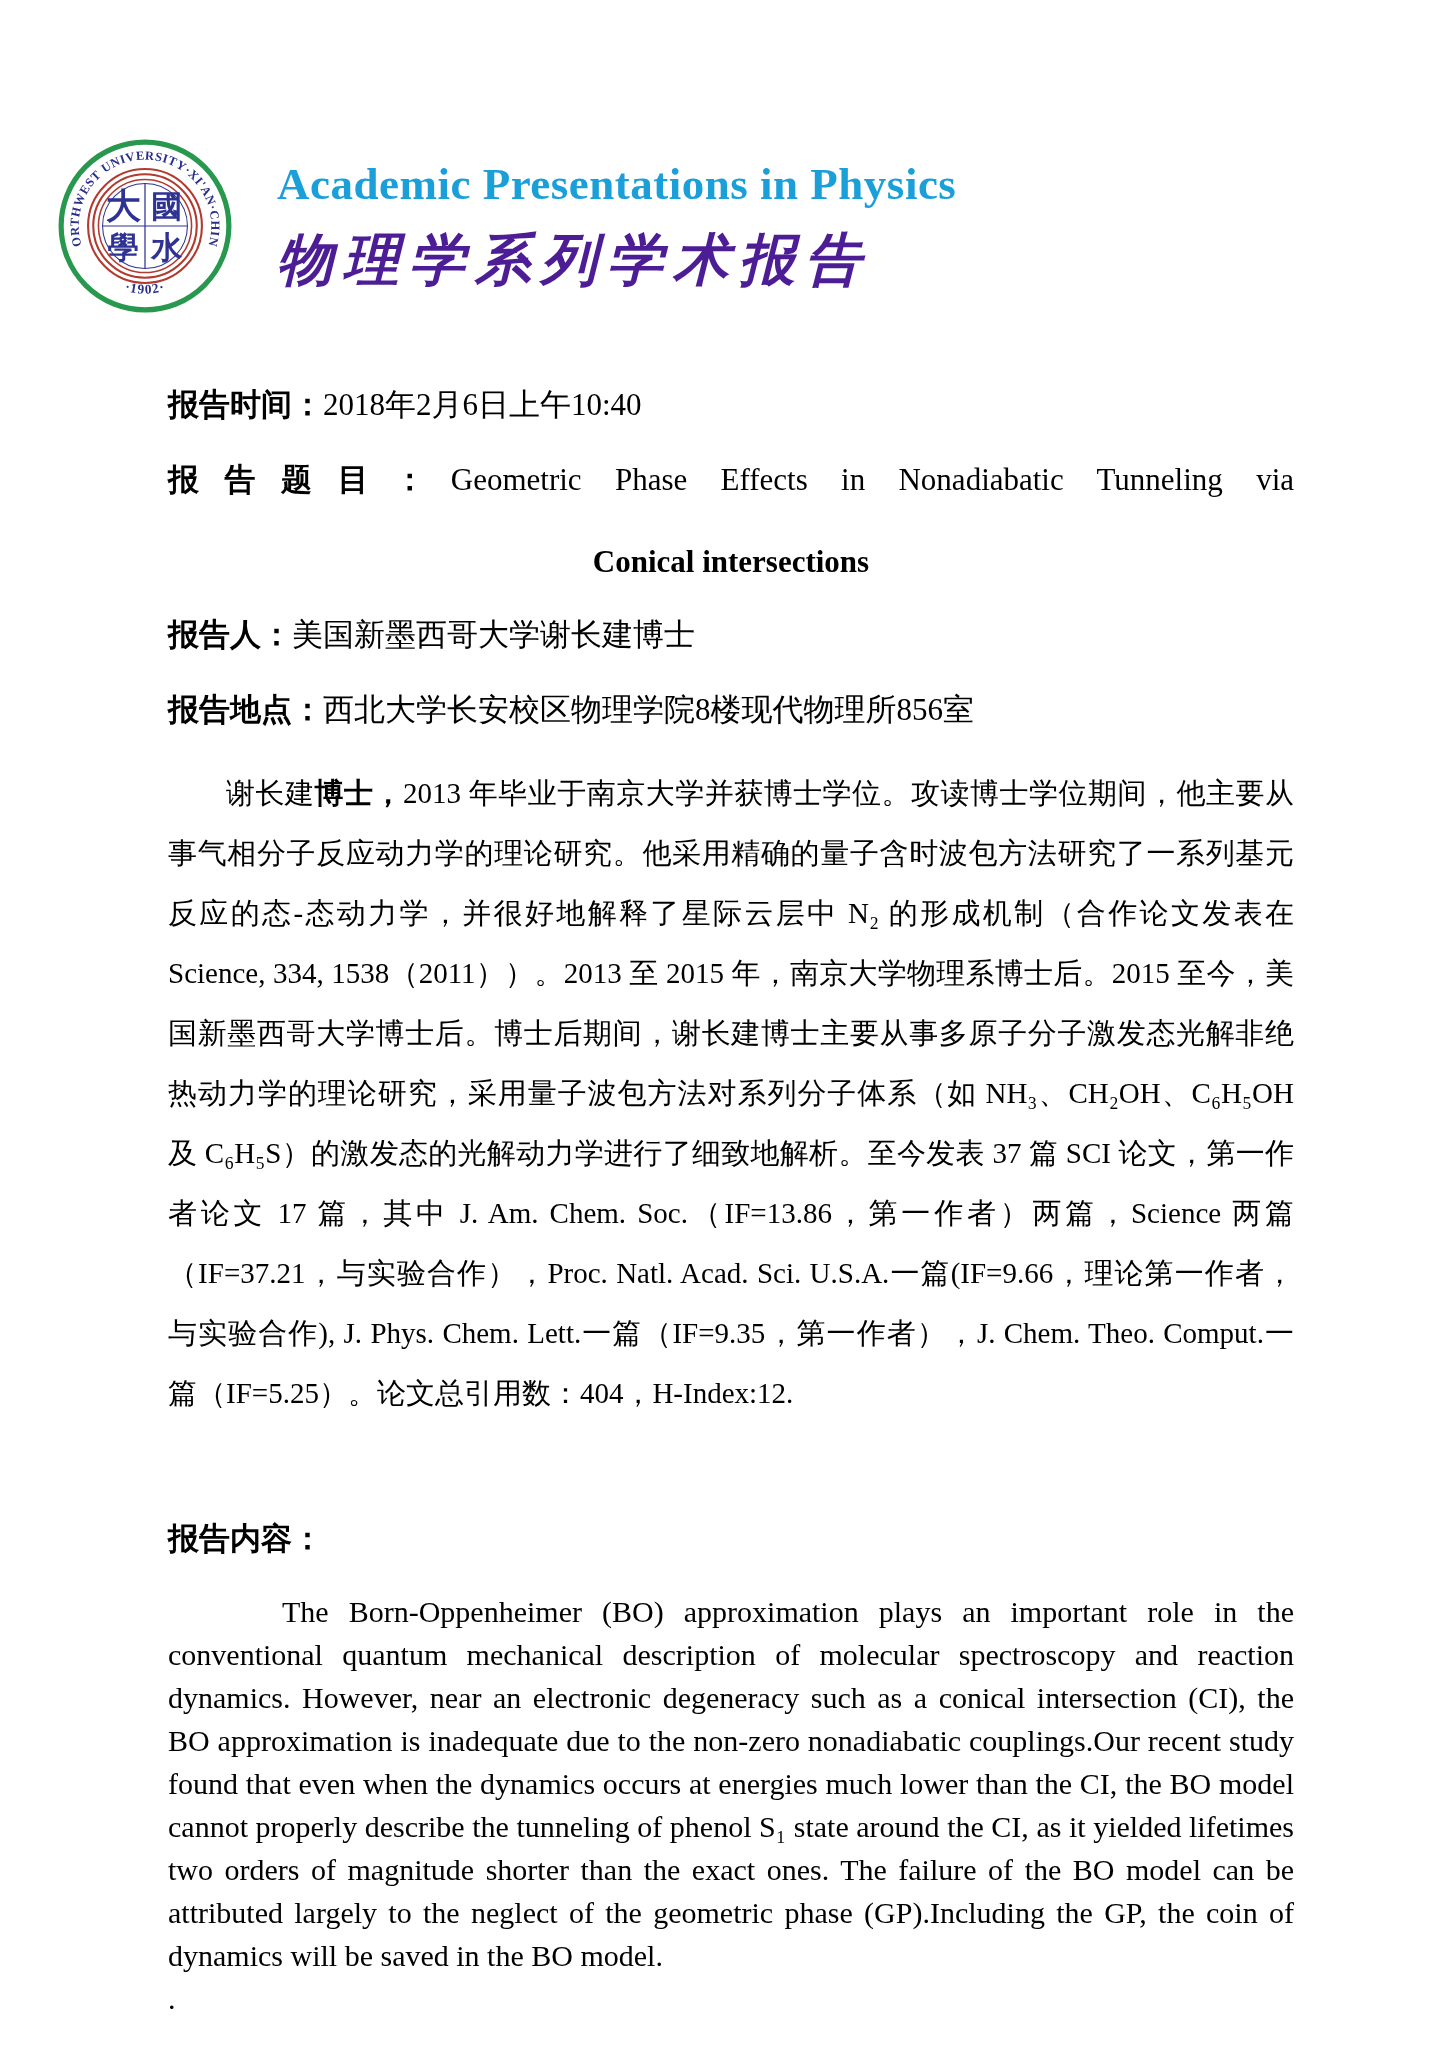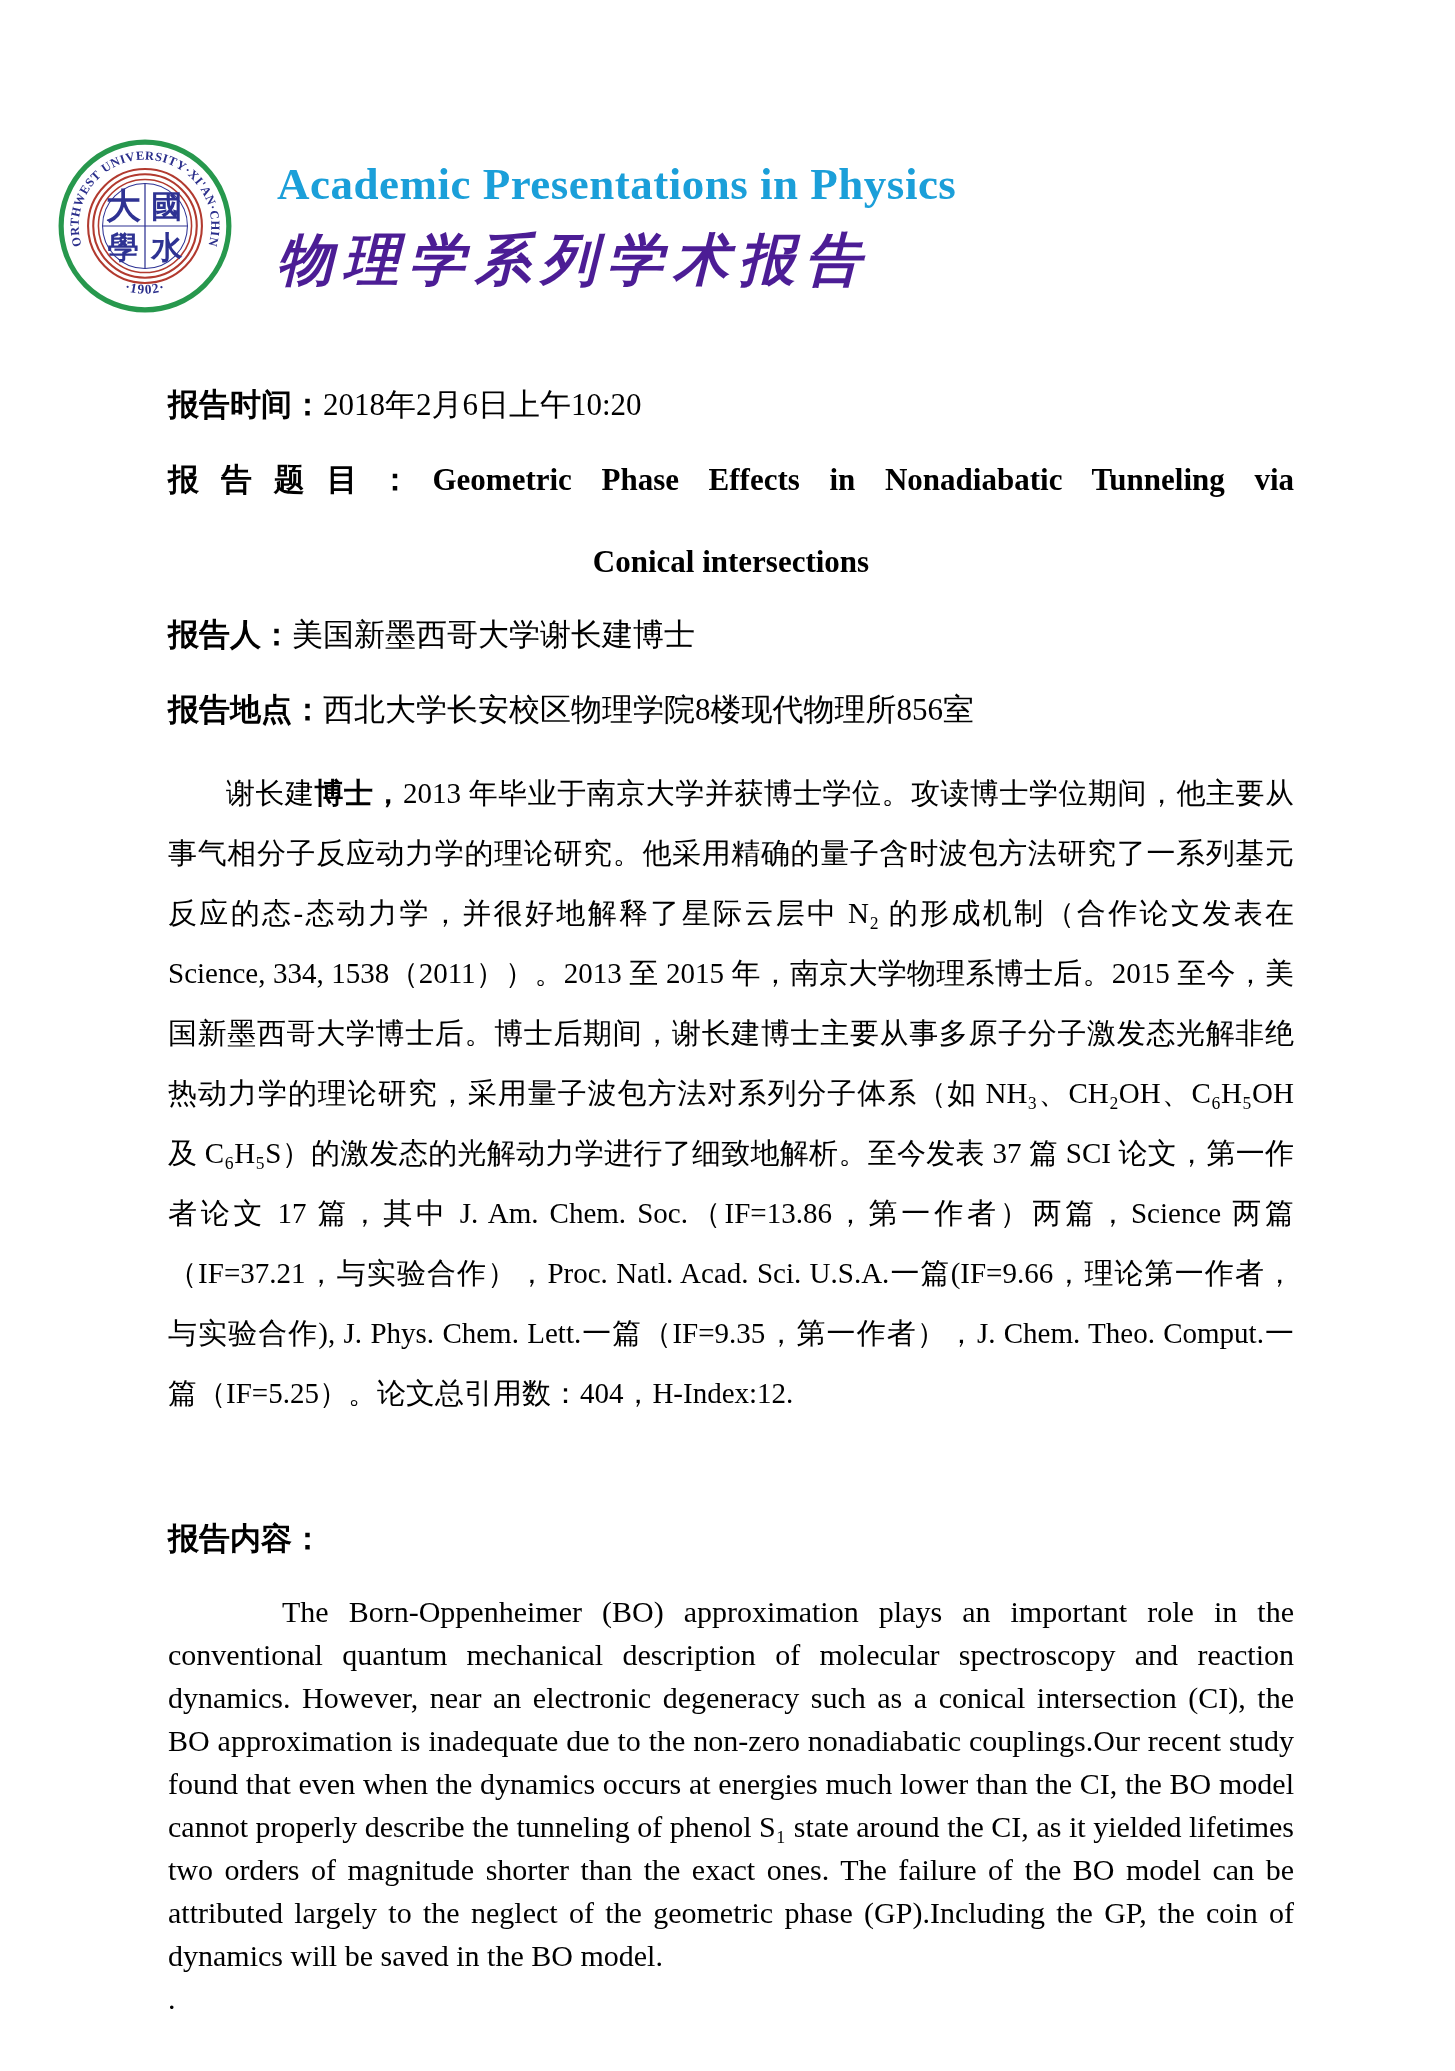--- a/index.html
+++ b/index.html
@@ -41,21 +41,21 @@
   .doc-body { position: absolute; left: 168px; top: 385px; width: 1126px; }
 
   .meta-row { font-size: 31px; line-height: 40px; }
   .meta-label {
     font-family: "Liberation Sans", "DejaVu Sans", sans-serif;
     font-weight: bold;
   }
   .meta-value { font-weight: normal; }
   .row-time    { margin-bottom: 35px; }
   .row-title   { margin-bottom: 42px; text-align: justify; text-align-last: justify; }
-  .row-title .meta-value { font-weight: bold; margin-top: 20px; }
+  .row-title .meta-value { font-weight: normal; margin-top: 20px; }
   .row-title2  { margin-bottom: 33px; text-align: center; font-weight: bold; font-size: 31px; line-height: 40px; }
   .row-speaker { margin-bottom: 35px; }
   .row-venue   { margin-bottom: 33px; }
 
   .bio {
     font-size: 29px;
     line-height: 60px;
     text-align: justify;
     text-indent: 2em;
   }
@@ -127,21 +127,21 @@
 
     <div class="header-text">
       <div class="title-en">Academic Presentations in Physics</div>
       <div class="title-cn">物理学系列学术报告</div>
     </div>
   </div>
 
   <div class="doc-body">
 
     <div class="meta-row row-time">
-      <span class="meta-label">报告时间：</span><span class="meta-value">2018年2月6日上午10:20</span>
+      <span class="meta-label">报告时间：</span><span class="meta-value">2018年2月6日上午10:40</span>
     </div>
 
     <div class="meta-row row-title">
       <span class="meta-label">报告题目：</span><span class="meta-value">Geometric Phase Effects in Nonadiabatic Tunneling via</span>
     </div>
 
     <div class="row-title2">Conical intersections</div>
 
     <div class="meta-row row-speaker">
       <span class="meta-label">报告人：</span><span class="meta-value">美国新墨西哥大学谢长建博士</span>

